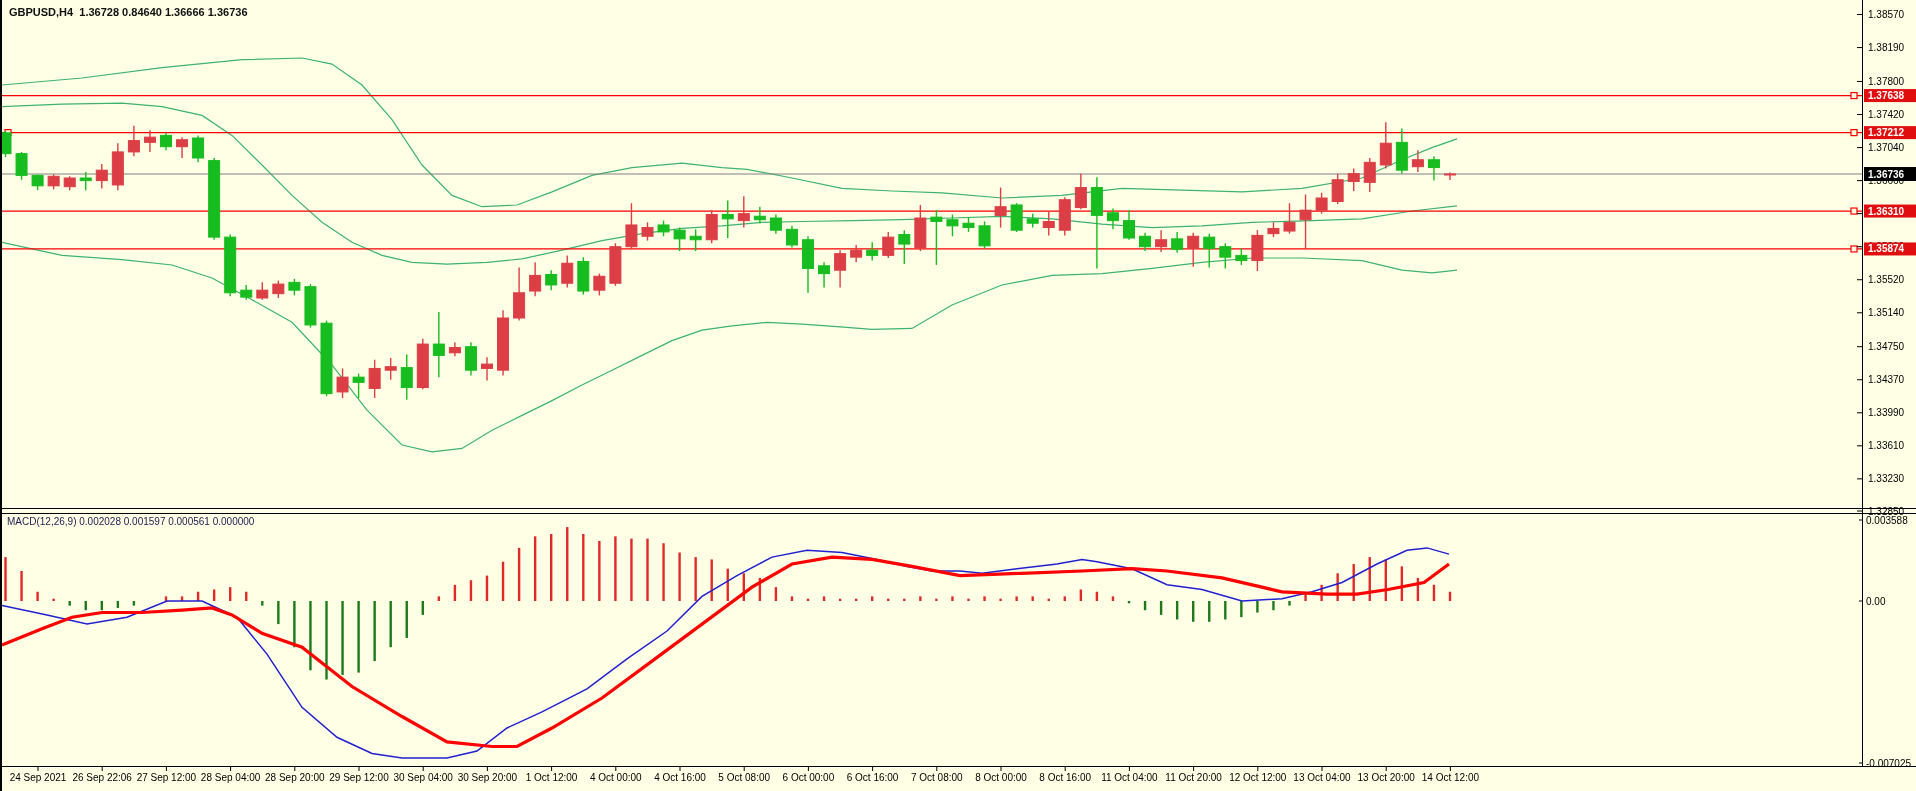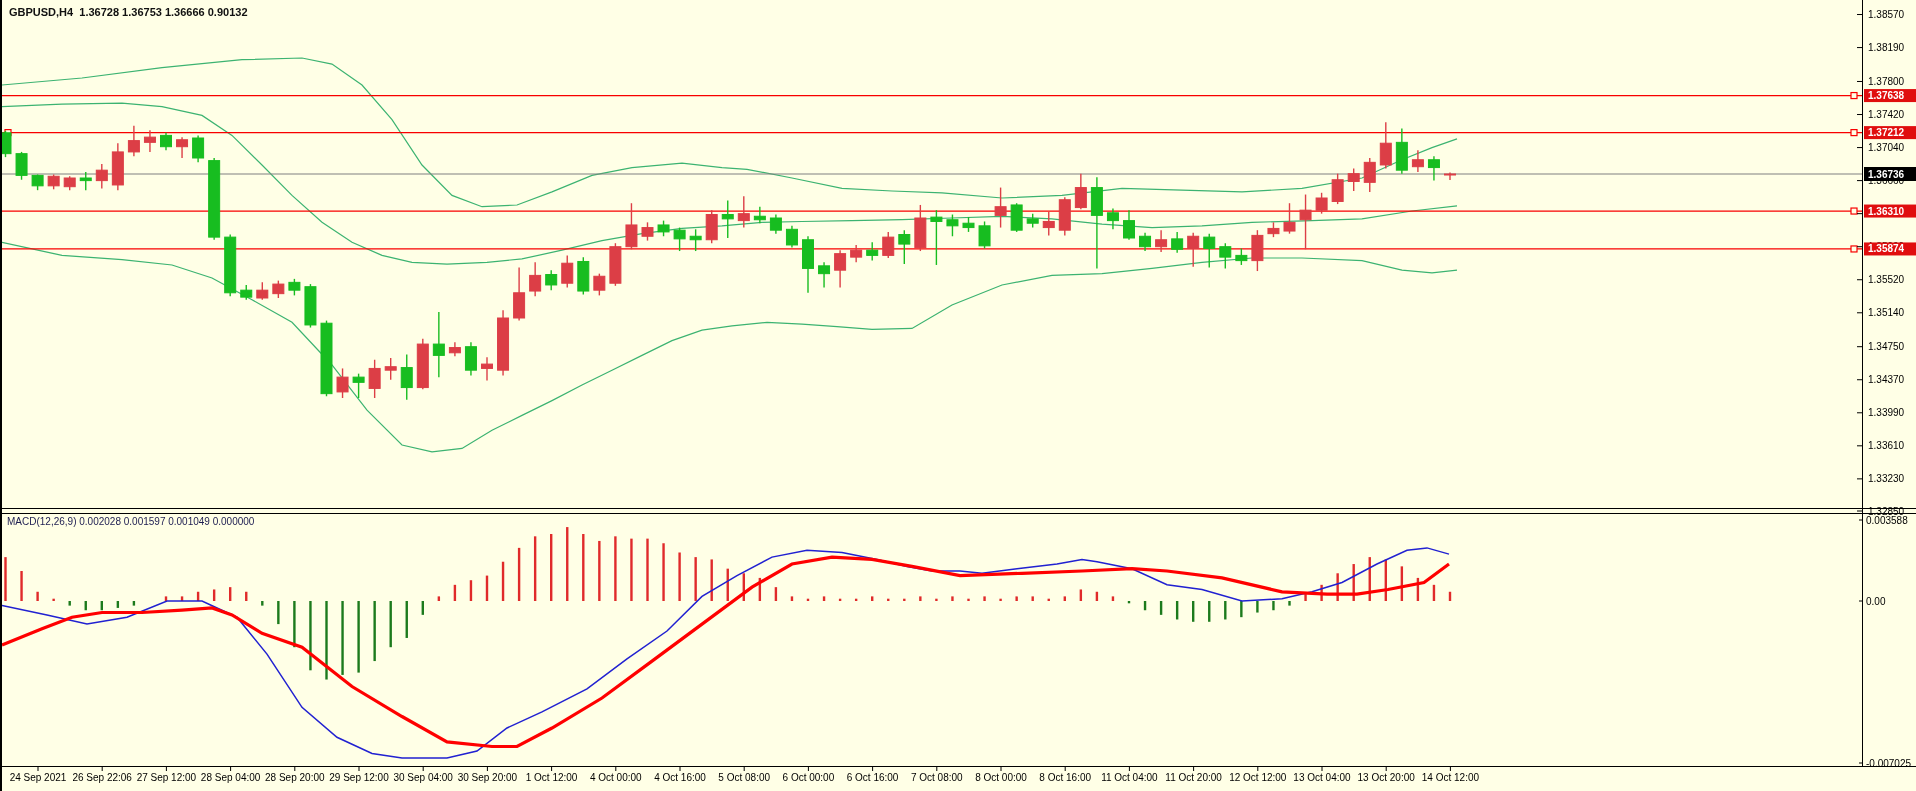--- a/index.html
+++ b/index.html
@@ -402,15 +402,15 @@
       <text x="1191.6000000000001" y="781" font-size="10" fill="#000" text-anchor="middle">11 Oct 20:00</text>
       <line x1="1255.8" y1="766" x2="1255.8" y2="771" stroke="#000" stroke-width="1"></line>
       <text x="1255.8" y="781" font-size="10" fill="#000" text-anchor="middle">12 Oct 12:00</text>
       <line x1="1320" y1="766" x2="1320" y2="771" stroke="#000" stroke-width="1"></line>
       <text x="1320" y="781" font-size="10" fill="#000" text-anchor="middle">13 Oct 04:00</text>
       <line x1="1384.2" y1="766" x2="1384.2" y2="771" stroke="#000" stroke-width="1"></line>
       <text x="1384.2" y="781" font-size="10" fill="#000" text-anchor="middle">13 Oct 20:00</text>
       <line x1="1448.4" y1="766" x2="1448.4" y2="771" stroke="#000" stroke-width="1"></line>
       <text x="1448.4" y="781" font-size="10" fill="#000" text-anchor="middle">14 Oct 12:00</text>
     </svg>
-  <div id="chart-title">GBPUSD,H4  1.36728 1.36753 1.36666 0.90132</div>
-  <div id="macd-title">MACD(12,26,9) 0.002028 0.001597 0.001049 0.000000</div>
+  <div id="chart-title">GBPUSD,H4  1.36728 0.84640 1.36666 1.36736</div>
+  <div id="macd-title">MACD(12,26,9) 0.002028 0.001597 0.000561 0.000000</div>
 </div>
 
 </body></html>

